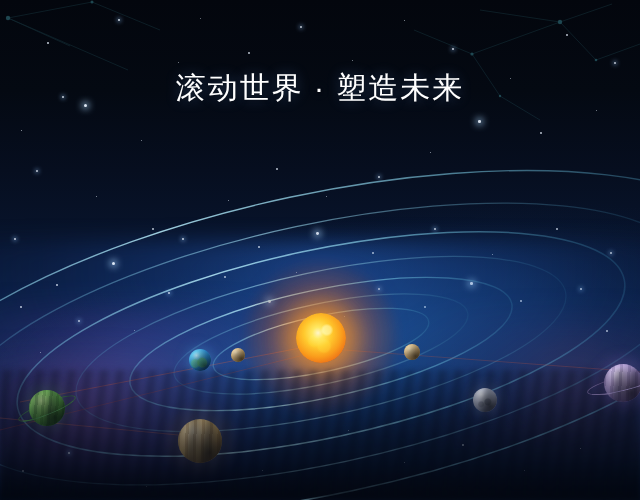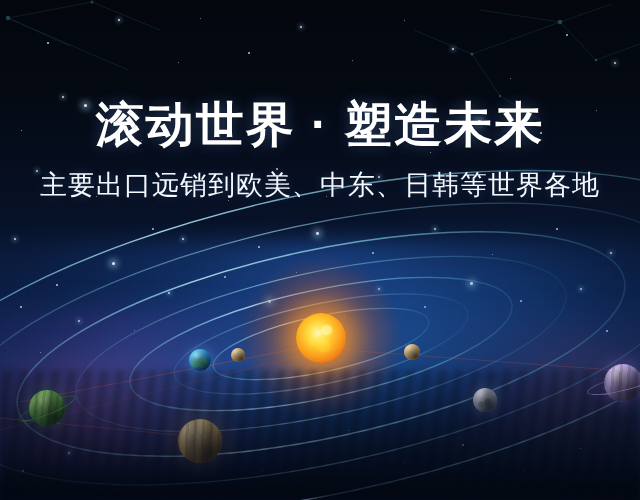--- a/index.html
+++ b/index.html
@@ -162,23 +162,23 @@
     filter:blur(5px);
   }
 
   
   .text-block {
     position:absolute; left:0; right:0; top:0;
     text-align:center;
     z-index:40;
   }
   .headline {
-    margin-top:99px;
-    font-size:48px;
-    font-weight:bold;
+    margin-top:71px;
+    font-size:30px;
+    font-weight:normal;
     color:#ffffff;
     letter-spacing:2px;
     line-height:1.1;
     text-shadow:0 0 14px rgba(120,170,255,0.32), 0 1px 3px rgba(0,0,0,0.55);
     white-space:nowrap;
   }
   .subline {
     font-size:27px;
     font-weight:normal;
     color:#f4f8ff;
@@ -412,17 +412,16 @@
     <div class="planet-ring" style="width:74px; height:15px; margin-left:-37px; margin-top:-7.5px;
                 transform:rotate(-14deg);
                 border-width:1.6px; border-color:transparent;
                 border-bottom-color:#9a8bc0; opacity:.95;"></div>
   </div>
 
   <div class="dust"></div>
 
   <div class="text-block">
     <div class="headline">滚动世界 · 塑造未来</div>
-    <div class="subline second">主要出口远销到欧美、中东、日韩等世界各地</div>
   </div>
 
 </div>
 
 </div>
 </body></html>

